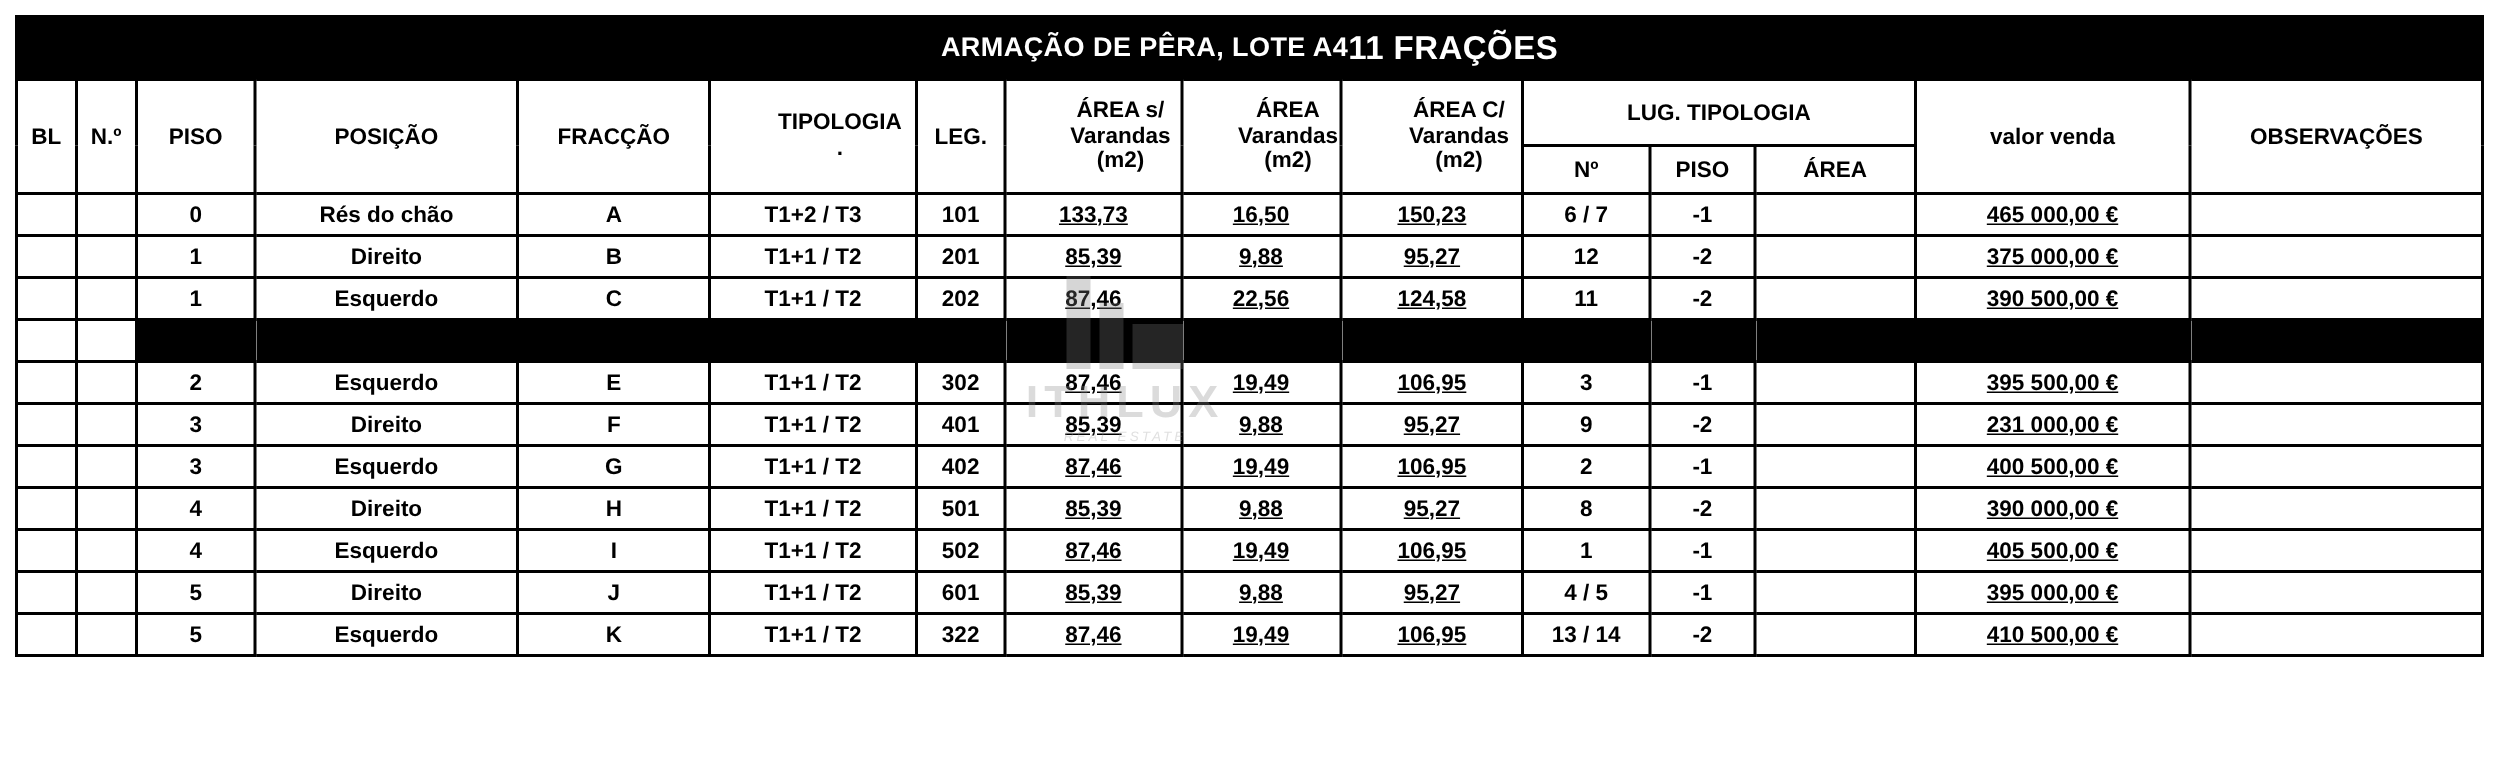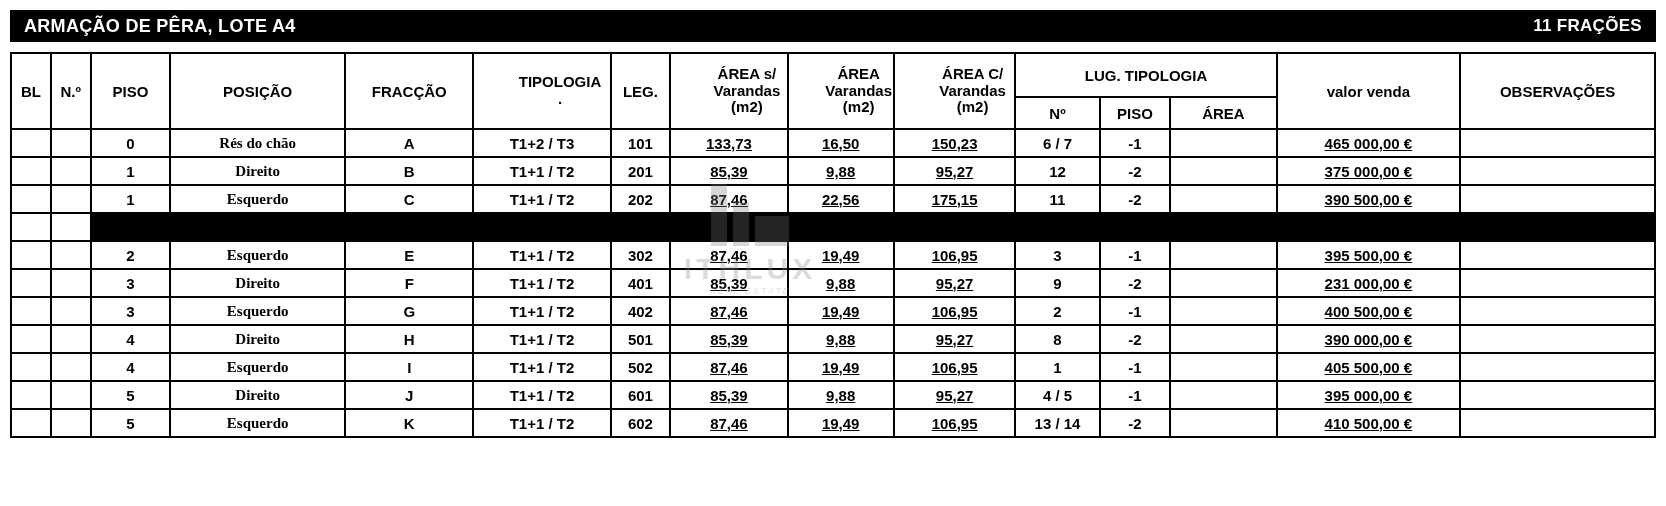--- a/index.html
+++ b/index.html
@@ -16,36 +16,36 @@
     height: 506px;
     background: #ffffff;
     overflow: hidden;
   }
   
   .title-bar {
     position: absolute;
     left: 10px;
     top: 10px;
     width: 1646px;
-    height: 32px;
+    height: 43px;
     background: #000000;
     color: #ffffff;
     display: flex;
     align-items: center;
-    justify-content: space-between;
+    justify-content: center;
     box-sizing: border-box;
     padding: 0 14px;
   }
   .title-left {
     font-size: 18px;
     font-weight: bold;
     letter-spacing: 0.3px;
   }
   .title-right {
-    font-size: 17px;
+    font-size: 22px;
     font-weight: bold;
     letter-spacing: 0.3px;
   }
   
   .grid {
     position: absolute;
     left: 10px;
     top: 52px;
     width: 1646px;
     border-collapse: collapse;
@@ -87,21 +87,20 @@
     display: block;
     margin-left: 36px;
   }
   
   tbody td {
     height: 26px;
   }
   .c-left {
     text-align: left;
     padding-left: 8px;
-    font-family: Liberation Serif, serif;
   }
   .c-right {
     text-align: right;
     padding-right: 8px;
     text-decoration: underline;
   }
   .c-center { text-align: center; }
   .blank-row td {
     background: #000000;
     height: 26px;
@@ -258,21 +257,21 @@
         <tr>
           <td class="c-center"></td>
           <td class="c-center"></td>
           <td class="c-center">1</td>
           <td class="c-left">Esquerdo</td>
           <td class="c-center">C</td>
           <td class="c-center">T1+1 / T2</td>
           <td class="c-center">202</td>
           <td class="c-right">87,46</td>
           <td class="c-right">22,56</td>
-          <td class="c-right">175,15</td>
+          <td class="c-right">124,58</td>
           <td class="c-center">11</td>
           <td class="c-center">-2</td>
           <td class="c-center"></td>
           <td class="c-right">390 500,00 €</td>
           <td class="c-left"></td>
         </tr>
         <tr class="blank-row">
           <td class="c-center keep-white"></td>
           <td class="c-center keep-white"></td>
           <td class="c-center"></td>
@@ -391,21 +390,21 @@
           <td class="c-right">395 000,00 €</td>
           <td class="c-left"></td>
         </tr>
         <tr>
           <td class="c-center"></td>
           <td class="c-center"></td>
           <td class="c-center">5</td>
           <td class="c-left">Esquerdo</td>
           <td class="c-center">K</td>
           <td class="c-center">T1+1 / T2</td>
-          <td class="c-center">602</td>
+          <td class="c-center">322</td>
           <td class="c-right">87,46</td>
           <td class="c-right">19,49</td>
           <td class="c-right">106,95</td>
           <td class="c-center">13 / 14</td>
           <td class="c-center">-2</td>
           <td class="c-center"></td>
           <td class="c-right">410 500,00 €</td>
           <td class="c-left"></td>
         </tr>
       </tbody>

